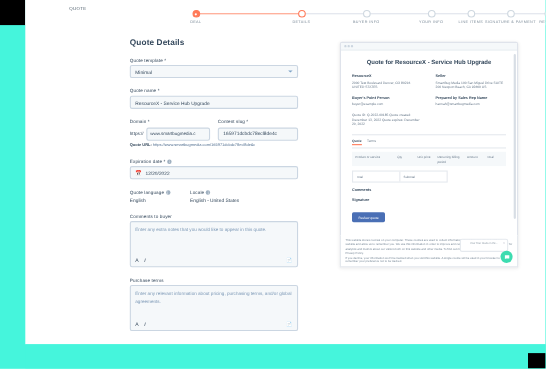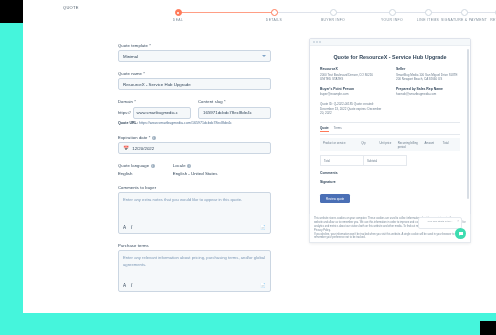--- a/index.html
+++ b/index.html
@@ -212,20 +212,21 @@
         <div class="dot"></div>
         <div class="step-label">SIGNATURE &amp; PAYMENT</div>
       </div>
       <div class="step" style="left:320px;">
         <div class="dot"></div>
         <div class="step-label">REVIEW</div>
       </div>
     </div>
 
     <div class="form-col">
+      <div class="panel-title">Quote Details</div>
 
       <div class="field">
         <span class="lbl">Quote template *</span>
         <div class="ctl">
           <span>Minimal</span>
           <span class="caret"></span>
         </div>
       </div>
 
       <div class="field">

